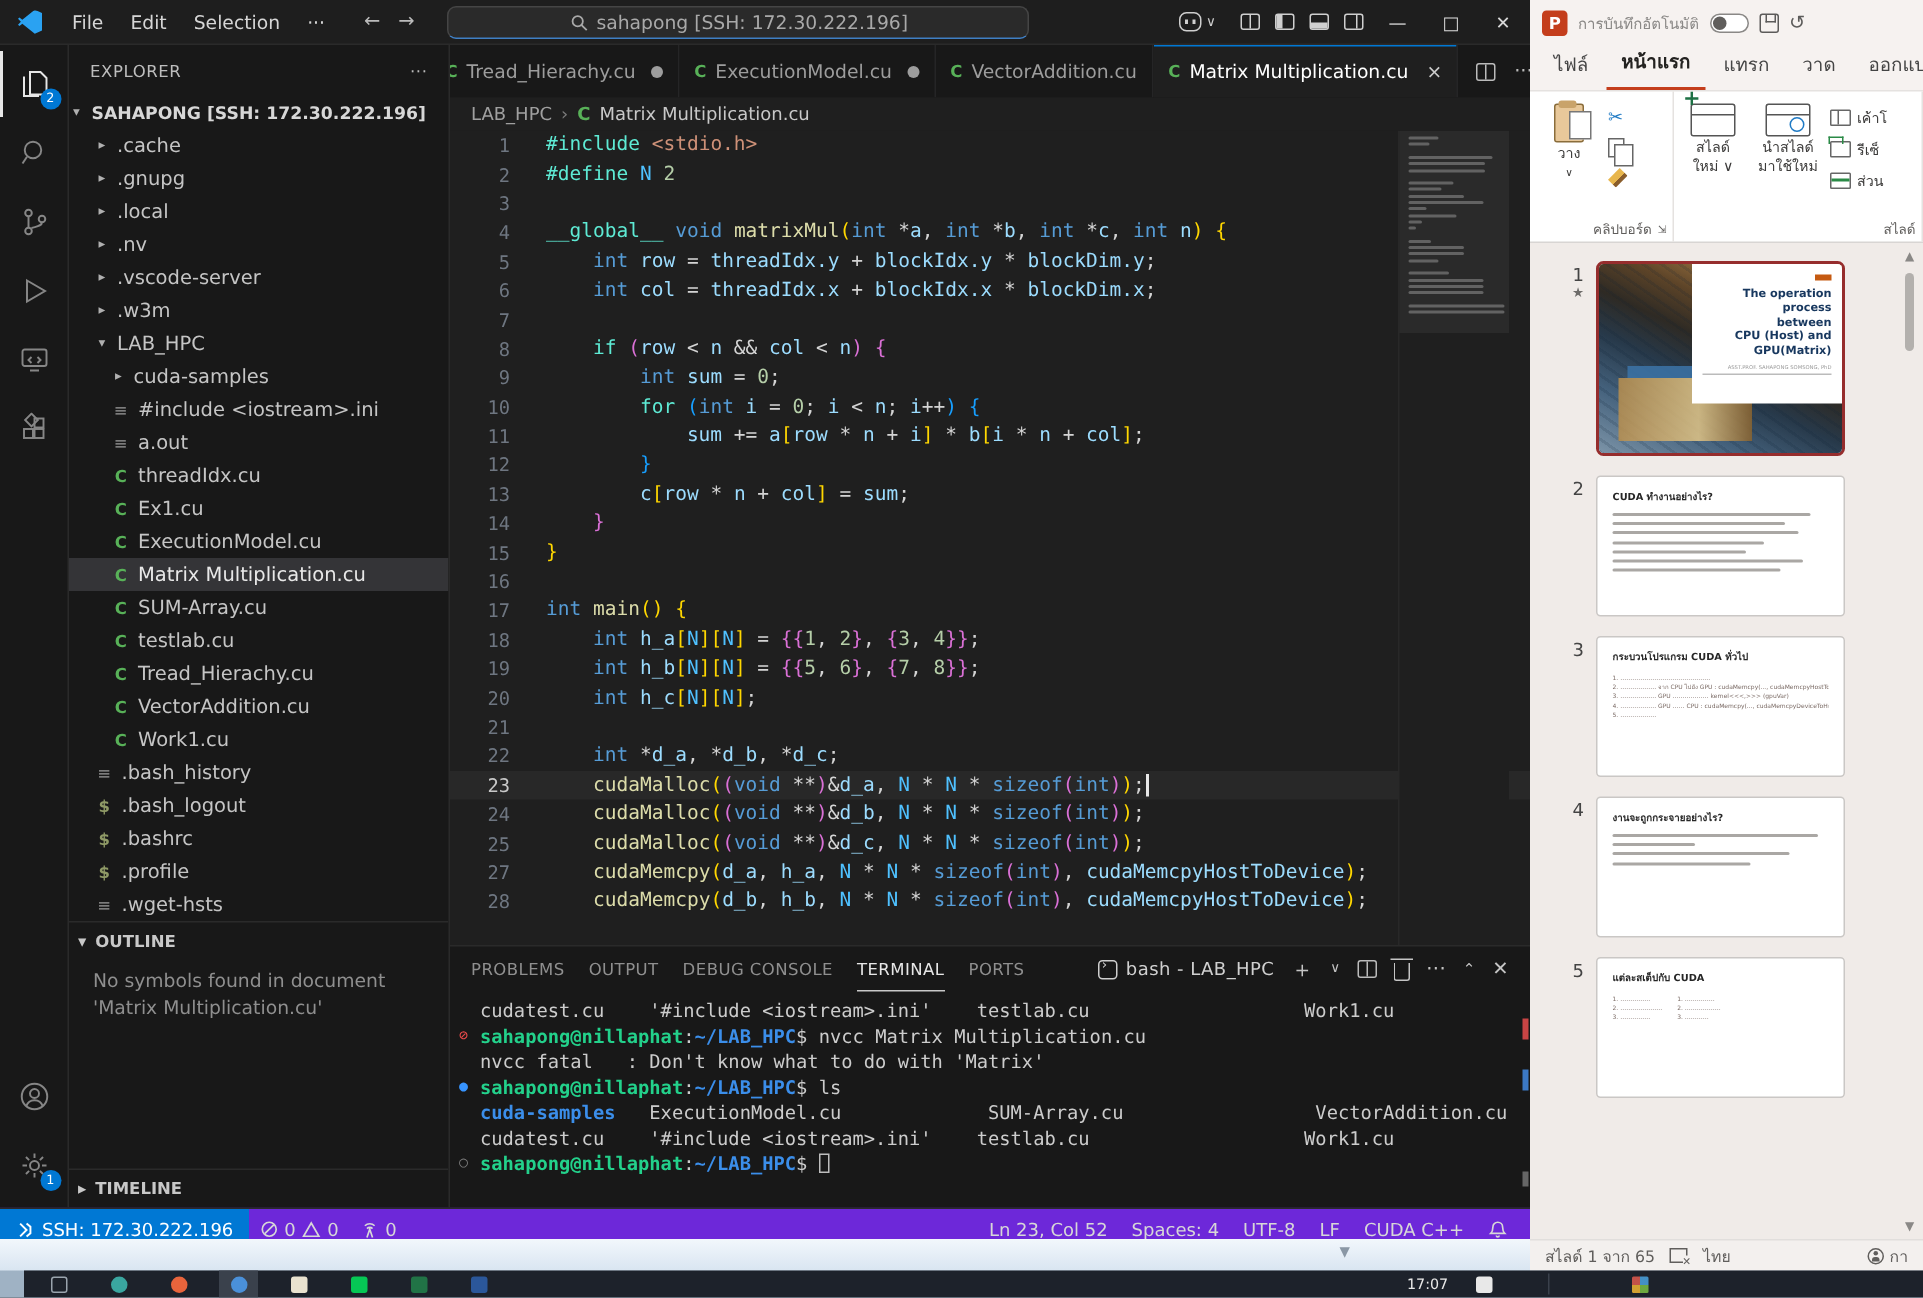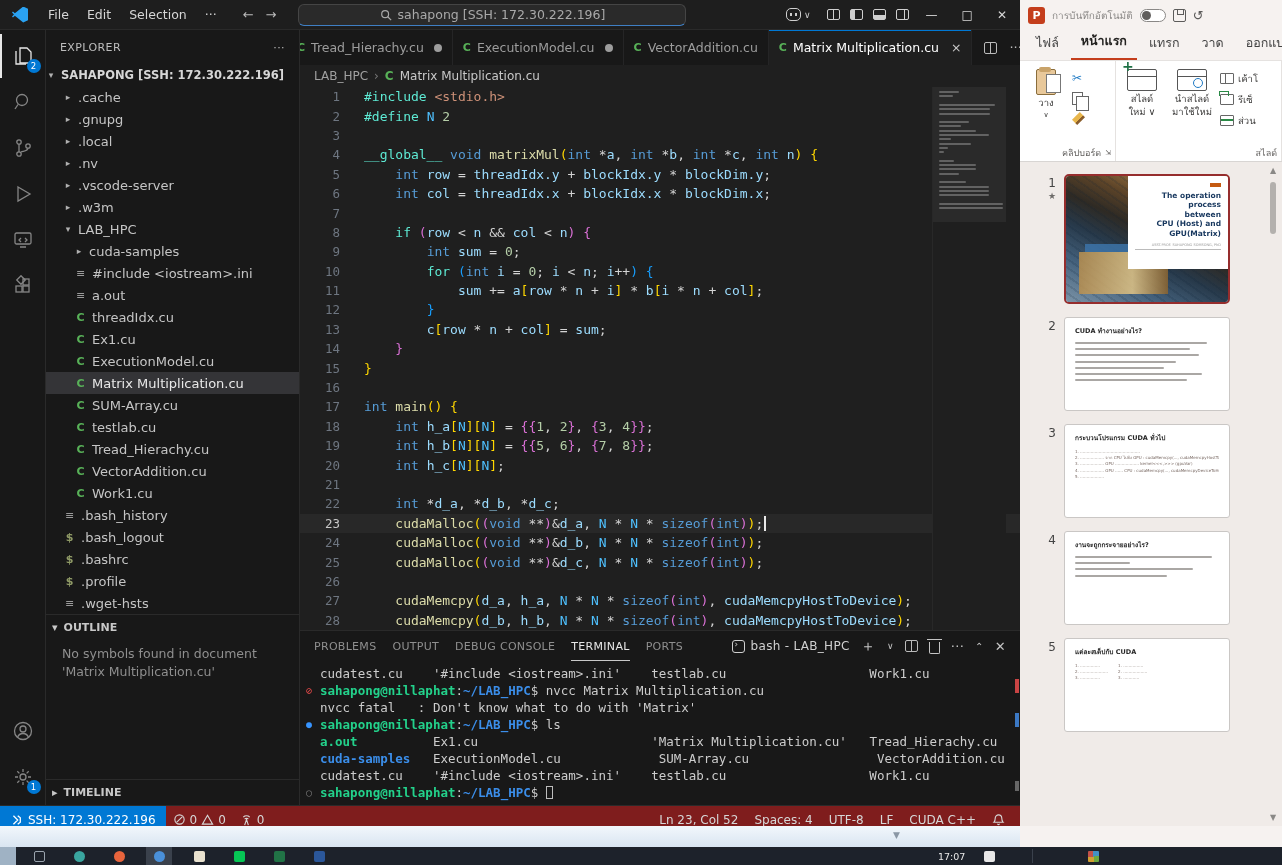--- a/index.html
+++ b/index.html
@@ -83,21 +83,21 @@
   .trash{width:11px;height:12px;border:1.2px solid #c5c5c5;border-top:none;border-radius:0 0 2px 2px;position:relative;margin-top:3px}
   .trash:before{content:"";position:absolute;left:-3px;top:-3px;width:15px;height:1.4px;background:#c5c5c5}
   .terminal{flex:1;font-family:"DejaVu Sans Mono",monospace;font-size:12.5px;color:#ccc;padding:5px 0 0 20px;position:relative;overflow:hidden}
   .tline{height:17px;white-space:pre;position:relative}
   .tline .gut{position:absolute;left:-14px;top:2px;font-size:10px;line-height:12px}
   .g-red{color:#f14c4c}.g-blue{color:#3794ff}.g-circ{color:#7b7b7b}
   .t-tg{color:#23d18b;font-weight:bold}.t-tb{color:#3b8eea;font-weight:bold}.t-tgb{color:#23d18b;font-weight:bold}.t-tbb{color:#3b8eea;font-weight:bold}.t-tpl{color:#cccccc}
   .tcursor{display:inline-block;width:7px;height:13px;border:1px solid #bdbdbd;vertical-align:-2px}
   .term-decor{position:absolute;right:0;top:0;width:5px;height:100%}
   
-  .statusbar{height:28px;background:#7f1d1d;border-top:1px solid #2a2a2a;display:flex;align-items:center;font-size:12px;color:#d7d7d7}
+  .statusbar{height:28px;background:#6d28d9;border-top:1px solid #2a2a2a;display:flex;align-items:center;font-size:12px;color:#d7d7d7}
   .remote{height:100%;background:#0078d4;color:#fff;display:flex;align-items:center;gap:6px;padding:0 10px;font-size:12px}
   .sb-item{display:flex;align-items:center;gap:4px;padding:0 7px;height:100%}
   .sb-right{margin-left:auto;display:flex;align-items:center;gap:2px;padding-right:8px}
   .sb-item svg{width:13px;height:13px;stroke:#d7d7d7;fill:none;stroke-width:1.2}
 
   
   .ppt{position:absolute;left:1020px;top:0;width:262px;height:847px;background:#f6f2f0;overflow:hidden;color:#3b3a39}
   .ppt-title{height:30px;display:flex;align-items:center;gap:7px;padding:0 8px;background:#f6f2f0}
   .pptlogo{width:17px;height:17px;border-radius:3px;background:#c43e1c;color:#fff;font-weight:bold;font-size:11px;display:flex;align-items:center;justify-content:center}
   .autosave{font-size:10px;color:#8a8886;white-space:nowrap}
@@ -448,21 +448,20 @@
               <div class="code-line"><span class="ln">16</span><span class="lt"></span></div>
               <div class="code-line"><span class="ln">17</span><span class="lt"><span class="c-type">int</span><span class="c-pl"> </span><span class="c-fn">main</span><span class="c-b1">()</span><span class="c-pl"> </span><span class="c-b1">{</span></span></div>
               <div class="code-line"><span class="ln">18</span><span class="lt"><span class="c-pl">    </span><span class="c-type">int</span><span class="c-pl"> </span><span class="c-vr">h_a</span><span class="c-b1">[</span><span class="c-cn">N</span><span class="c-b1">][</span><span class="c-cn">N</span><span class="c-b1">]</span><span class="c-pl"> = </span><span class="c-b2">{{</span><span class="c-nm">1</span><span class="c-pl">, </span><span class="c-nm">2</span><span class="c-b2">}</span><span class="c-pl">, </span><span class="c-b2">{</span><span class="c-nm">3</span><span class="c-pl">, </span><span class="c-nm">4</span><span class="c-b2">}}</span><span class="c-pl">;</span></span></div>
               <div class="code-line"><span class="ln">19</span><span class="lt"><span class="c-pl">    </span><span class="c-type">int</span><span class="c-pl"> </span><span class="c-vr">h_b</span><span class="c-b1">[</span><span class="c-cn">N</span><span class="c-b1">][</span><span class="c-cn">N</span><span class="c-b1">]</span><span class="c-pl"> = </span><span class="c-b2">{{</span><span class="c-nm">5</span><span class="c-pl">, </span><span class="c-nm">6</span><span class="c-b2">}</span><span class="c-pl">, </span><span class="c-b2">{</span><span class="c-nm">7</span><span class="c-pl">, </span><span class="c-nm">8</span><span class="c-b2">}}</span><span class="c-pl">;</span></span></div>
               <div class="code-line"><span class="ln">20</span><span class="lt"><span class="c-pl">    </span><span class="c-type">int</span><span class="c-pl"> </span><span class="c-vr">h_c</span><span class="c-b1">[</span><span class="c-cn">N</span><span class="c-b1">][</span><span class="c-cn">N</span><span class="c-b1">]</span><span class="c-pl">;</span></span></div>
               <div class="code-line"><span class="ln">21</span><span class="lt"></span></div>
               <div class="code-line"><span class="ln">22</span><span class="lt"><span class="c-pl">    </span><span class="c-type">int</span><span class="c-pl"> *</span><span class="c-vr">d_a</span><span class="c-pl">, *</span><span class="c-vr">d_b</span><span class="c-pl">, *</span><span class="c-vr">d_c</span><span class="c-pl">;</span></span></div>
               <div class="code-line cur"><span class="ln">23</span><span class="lt"><span class="c-pl">    </span><span class="c-fn">cudaMalloc</span><span class="c-b1">(</span><span class="c-b2">(</span><span class="c-type">void</span><span class="c-pl"> **</span><span class="c-b2">)</span><span class="c-pl">&amp;</span><span class="c-vr">d_a</span><span class="c-pl">, </span><span class="c-cn">N</span><span class="c-pl"> * </span><span class="c-cn">N</span><span class="c-pl"> * </span><span class="c-type">sizeof</span><span class="c-b2">(</span><span class="c-type">int</span><span class="c-b2">)</span><span class="c-b1">)</span><span class="c-pl">;</span></span><span class="caret"></span></div>
               <div class="code-line"><span class="ln">24</span><span class="lt"><span class="c-pl">    </span><span class="c-fn">cudaMalloc</span><span class="c-b1">(</span><span class="c-b2">(</span><span class="c-type">void</span><span class="c-pl"> **</span><span class="c-b2">)</span><span class="c-pl">&amp;</span><span class="c-vr">d_b</span><span class="c-pl">, </span><span class="c-cn">N</span><span class="c-pl"> * </span><span class="c-cn">N</span><span class="c-pl"> * </span><span class="c-type">sizeof</span><span class="c-b2">(</span><span class="c-type">int</span><span class="c-b2">)</span><span class="c-b1">)</span><span class="c-pl">;</span></span></div>
               <div class="code-line"><span class="ln">25</span><span class="lt"><span class="c-pl">    </span><span class="c-fn">cudaMalloc</span><span class="c-b1">(</span><span class="c-b2">(</span><span class="c-type">void</span><span class="c-pl"> **</span><span class="c-b2">)</span><span class="c-pl">&amp;</span><span class="c-vr">d_c</span><span class="c-pl">, </span><span class="c-cn">N</span><span class="c-pl"> * </span><span class="c-cn">N</span><span class="c-pl"> * </span><span class="c-type">sizeof</span><span class="c-b2">(</span><span class="c-type">int</span><span class="c-b2">)</span><span class="c-b1">)</span><span class="c-pl">;</span></span></div>
-              <div class="code-line"><span class="ln">26</span><span class="lt"></span></div>
               <div class="code-line"><span class="ln">27</span><span class="lt"><span class="c-pl">    </span><span class="c-fn">cudaMemcpy</span><span class="c-b1">(</span><span class="c-vr">d_a</span><span class="c-pl">, </span><span class="c-vr">h_a</span><span class="c-pl">, </span><span class="c-cn">N</span><span class="c-pl"> * </span><span class="c-cn">N</span><span class="c-pl"> * </span><span class="c-type">sizeof</span><span class="c-b2">(</span><span class="c-type">int</span><span class="c-b2">)</span><span class="c-pl">, </span><span class="c-vr">cudaMemcpyHostToDevice</span><span class="c-b1">)</span><span class="c-pl">;</span></span></div>
               <div class="code-line"><span class="ln">28</span><span class="lt"><span class="c-pl">    </span><span class="c-fn">cudaMemcpy</span><span class="c-b1">(</span><span class="c-vr">d_b</span><span class="c-pl">, </span><span class="c-vr">h_b</span><span class="c-pl">, </span><span class="c-cn">N</span><span class="c-pl"> * </span><span class="c-cn">N</span><span class="c-pl"> * </span><span class="c-type">sizeof</span><span class="c-b2">(</span><span class="c-type">int</span><span class="c-b2">)</span><span class="c-pl">, </span><span class="c-vr">cudaMemcpyHostToDevice</span><span class="c-b1">)</span><span class="c-pl">;</span></span></div>
             </div>
           <div class="minimap" id="minimap">
               <div class="mm-slider"></div>
               <div class="mm-mark" style="top: 4px; width: 20.2px;"></div>
               <div class="mm-mark" style="top: 8.3px; width: 13.9px;"></div>
               <div class="mm-mark" style="top: 16.9px; width: 56.2px;"></div>
               <div class="mm-mark" style="top: 21.2px; width: 50.8px;"></div>
               <div class="mm-mark" style="top: 25.5px; width: 50.8px;"></div>
@@ -510,21 +509,20 @@
           <div class="terminal" id="terminal">
             <div class="term-decor">
               <span style="position:absolute;top:18px;right:1px;width:4px;height:14px;background:#c94444"></span>
               <span style="position:absolute;top:52px;right:1px;width:4px;height:14px;background:#3b78c4"></span>
               <span style="position:absolute;top:120px;right:1px;width:4px;height:10px;background:#666"></span>
             </div>
           <div class="tline"><span class="t-tpl">cudatest.cu    '#include &lt;iostream&gt;.ini'    testlab.cu                   Work1.cu</span></div>
               <div class="tline"><span class="gut g-red">⊘</span><span class="t-tg">sahapong@nillaphat</span><span class="t-tpl">:</span><span class="t-tb">~/LAB_HPC</span><span class="t-tpl">$ </span><span class="t-tpl">nvcc Matrix Multiplication.cu</span></div>
               <div class="tline"><span class="t-tpl">nvcc fatal   : Don't know what to do with 'Matrix'</span></div>
               <div class="tline"><span class="gut g-blue">●</span><span class="t-tg">sahapong@nillaphat</span><span class="t-tpl">:</span><span class="t-tb">~/LAB_HPC</span><span class="t-tpl">$ </span><span class="t-tpl">ls</span></div>
-              <div class="tline"><span class="t-tgb">a.out</span><span class="t-tpl">          Ex1.cu                       </span><span class="t-tpl">'Matrix Multiplication.cu'   Tread_Hierachy.cu</span></div>
               <div class="tline"><span class="t-tbb">cuda-samples</span><span class="t-tpl">   ExecutionModel.cu             SUM-Array.cu                 VectorAddition.cu</span></div>
               <div class="tline"><span class="t-tpl">cudatest.cu    '#include &lt;iostream&gt;.ini'    testlab.cu                   Work1.cu</span></div>
               <div class="tline"><span class="gut g-circ">○</span><span class="t-tg">sahapong@nillaphat</span><span class="t-tpl">:</span><span class="t-tb">~/LAB_HPC</span><span class="t-tpl">$ </span><span class="tcursor"></span></div>
             </div>
         </div>
       </div>
     </div>
 
     <div class="statusbar">
       <div class="remote">
@@ -707,20 +705,29 @@
               </div>
             </div>
           </div>
         </div>
         <div class="thumb-scroll">
         <span class="ts-arrow" style="top:0">▲</span>
         <span class="ts-thumb"></span>
         <span class="ts-arrow" style="bottom:0">▼</span>
       </div>
     </div>
+    <div class="ppt-status">
+      <span>สไลด์ 1 จาก 65</span>
+      <span class="noteic"></span>
+      <span>ไทย</span>
+      <span style="margin-left:auto;display:flex;align-items:center;gap:4px">
+        <span class="accic"></span>
+        <span>กา</span>
+      </span>
+    </div>
   </div>
 
   <div class="strip">
       <span class="sarr">▼</span>
     </div>
 
   <div class="taskbar">
     <div style="display:flex;margin-left:10px;gap:14px;align-items:center">
       <span class="tb-ico">
           <span class="ti" style="border:1.3px solid #9aa4ae;background:transparent"></span>

